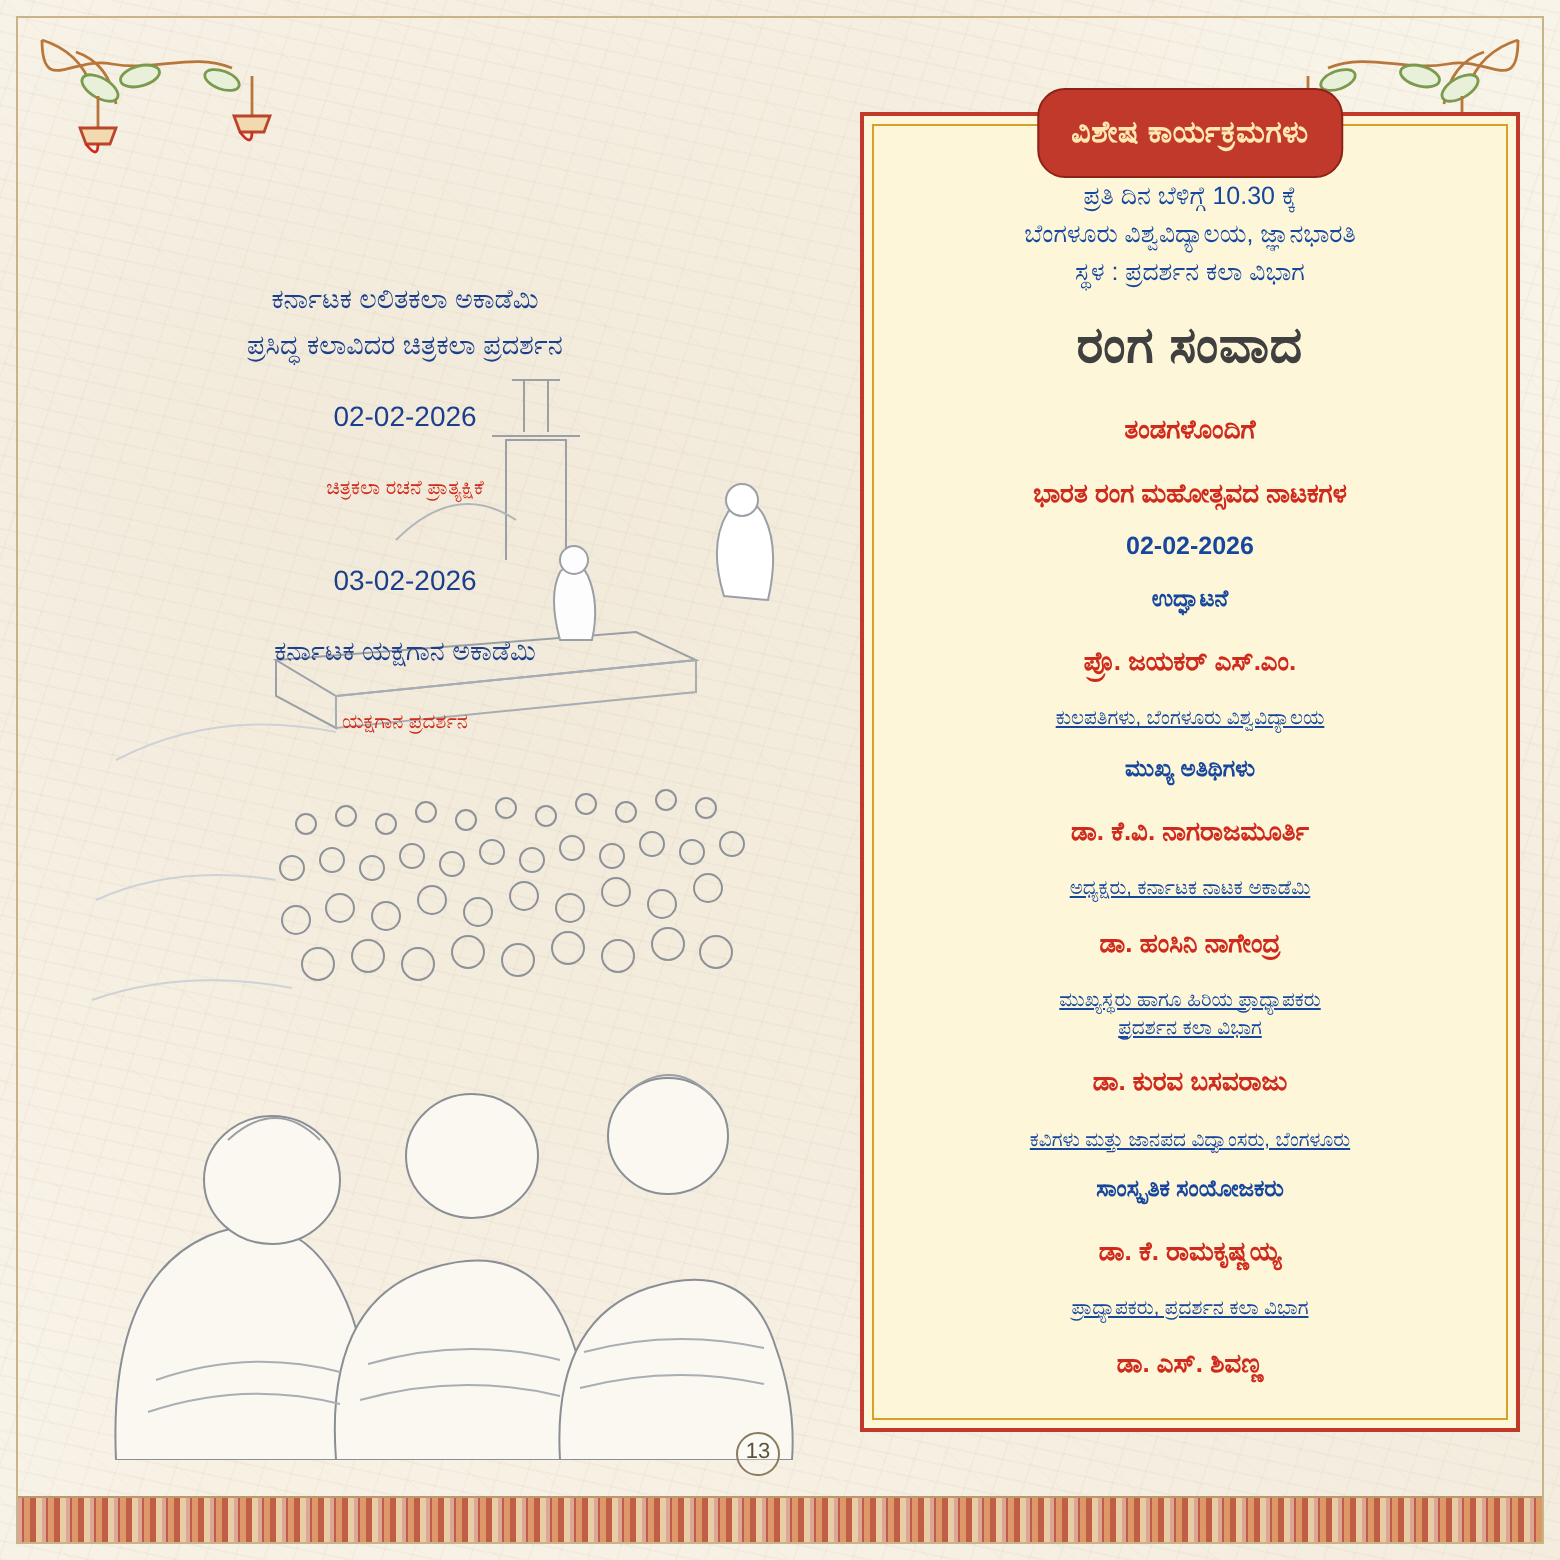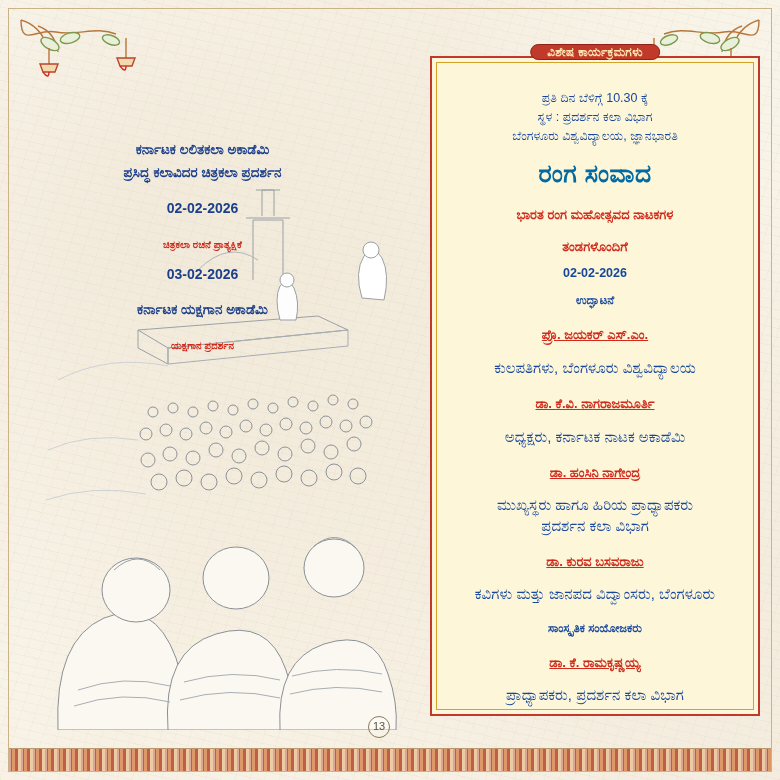--- a/index.html
+++ b/index.html
@@ -59,75 +59,75 @@
   }
   .illus svg{display:block;}
 
   
   .left-text{
     position:absolute;left:30px;top:140px;width:345px;
     text-align:center;
     color:#1b3f8b;
     font-size:13.5px;
     line-height:1.55;
-    font-weight:bold;
+    font-weight:normal;
   }
   .left-text .ln{margin:0 0 2px 0;}
   .left-text .date{color:#1b3f8b;margin-top:14px;font-size:14px;}
   .left-text .red{color:#cf2a1b;margin-top:17px;font-size:10px;}
-  .left-text .grp{margin-top:12px;}
+  .left-text .grp{margin-top:28px;}
 
   
   .panel{
     position:absolute;right:20px;top:56px;width:330px;height:660px;
     background:#fdf6d9;
     border:2px solid #c0392b;
     box-shadow:0 0 0 2px #fdf6d9 inset;
     box-sizing:border-box;
   }
   .panel-inner{
     position:absolute;inset:4px;
     border:1px solid #d4a12a;
     box-sizing:border-box;
     overflow:hidden;
   }
   .panel-header{
     position:absolute;left:50%;transform:translateX(-50%);
     top:-14px;
     background:#c0392b;
     color:#ffe9b0;
-    font-size:12px;
+    font-size:15px;
     font-weight:bold;
-    padding:0 16px;
+    padding:13px 16px;
     border-radius:14px;
     border:1px solid #8d2318;
     white-space:nowrap;
     letter-spacing:.3px;
   }
   .panel-body{
     padding:26px 14px 10px 14px;
     text-align:center;
     color:#1b3f8b;
     font-size:12px;
     line-height:1.5;
   }
   .l{margin:0;}
   .red{color:#cf2a1b;}
   .t-top{font-size:12.5px;font-weight:normal;color:#16479d;}
   .title-big{
-    font-size:25px;font-weight:bold;color:#0369a1;
+    font-size:25px;font-weight:bold;color:#404040;
     margin:10px 0 6px 0;letter-spacing:.5px;
   }
   .subtitle{
     font-size:13px;font-weight:bold;color:#cf2a1b;line-height:1.45;margin-bottom:8px;
   }
   .date-line{font-size:12.5px;font-weight:bold;color:#16479d;margin:6px 0 2px;}
   .role{font-size:11.5px;font-weight:bold;color:#16479d;margin-top:9px;}
-  .name{font-size:13px;font-weight:bold;color:#cf2a1b;margin-top:16px;text-decoration:underline;}
-  .desc{font-size:15px;color:#16479d;margin-top:1px;line-height:1.35;}
+  .name{font-size:13px;font-weight:bold;color:#cf2a1b;margin-top:4px;}
+  .desc{font-size:10px;color:#16479d;margin-top:1px;line-height:1.35;text-decoration:underline;}
 
   
   .pageno{
     position:absolute;left:368px;bottom:42px;
     width:20px;height:20px;border:1px solid #8a7a5e;border-radius:50%;
     color:#5c513c;font-size:11px;line-height:19px;text-align:center;
     background:rgba(255,255,255,.25);
   }
 </style>
 </head>
@@ -270,33 +270,34 @@
     <p class="red">ಚಿತ್ರಕಲಾ ರಚನೆ ಪ್ರಾತ್ಯಕ್ಷಿಕೆ</p>
     <p class="date grp">03-02-2026</p>
     <p class="ln">ಕರ್ನಾಟಕ ಯಕ್ಷಗಾನ ಅಕಾಡೆಮಿ</p>
     <p class="red">ಯಕ್ಷಗಾನ ಪ್ರದರ್ಶನ</p>
   </div>
 
   <div class="panel">
     <div class="panel-inner">
       <div class="panel-body">
         <p class="l t-top">ಪ್ರತಿ ದಿನ ಬೆಳಿಗ್ಗೆ 10.30 ಕ್ಕೆ</p>
+        <p class="l t-top">ಬೆಂಗಳೂರು ವಿಶ್ವವಿದ್ಯಾಲಯ, ಜ್ಞಾನಭಾರತಿ</p>
         <p class="l t-top">ಸ್ಥಳ : ಪ್ರದರ್ಶನ ಕಲಾ ವಿಭಾಗ</p>
-        <p class="l t-top">ಬೆಂಗಳೂರು ವಿಶ್ವವಿದ್ಯಾಲಯ, ಜ್ಞಾನಭಾರತಿ</p>
 
         <p class="title-big">ರಂಗ ಸಂವಾದ</p>
+        <p class="subtitle">ತಂಡಗಳೊಂದಿಗೆ</p>
         <p class="subtitle">ಭಾರತ ರಂಗ ಮಹೋತ್ಸವದ ನಾಟಕಗಳ</p>
-        <p class="subtitle">ತಂಡಗಳೊಂದಿಗೆ</p>
 
         <p class="date-line">02-02-2026</p>
 
         <p class="role">ಉದ್ಘಾಟನೆ</p>
         <p class="name">ಪ್ರೊ. ಜಯಕರ್ ಎಸ್.ಎಂ.</p>
         <p class="desc">ಕುಲಪತಿಗಳು, ಬೆಂಗಳೂರು ವಿಶ್ವವಿದ್ಯಾಲಯ</p>
 
+        <p class="role">ಮುಖ್ಯ ಅತಿಥಿಗಳು</p>
         <p class="name">ಡಾ. ಕೆ.ವಿ. ನಾಗರಾಜಮೂರ್ತಿ</p>
         <p class="desc">ಅಧ್ಯಕ್ಷರು, ಕರ್ನಾಟಕ ನಾಟಕ ಅಕಾಡೆಮಿ</p>
 
         <p class="name">ಡಾ. ಹಂಸಿನಿ ನಾಗೇಂದ್ರ</p>
         <p class="desc" style="white-space:pre-line">ಮುಖ್ಯಸ್ಥರು ಹಾಗೂ ಹಿರಿಯ ಪ್ರಾಧ್ಯಾಪಕರು
 ಪ್ರದರ್ಶನ ಕಲಾ ವಿಭಾಗ</p>
 
         <p class="name">ಡಾ. ಕುರವ ಬಸವರಾಜು</p>
         <p class="desc">ಕವಿಗಳು ಮತ್ತು ಜಾನಪದ ವಿದ್ವಾಂಸರು, ಬೆಂಗಳೂರು</p>
 

